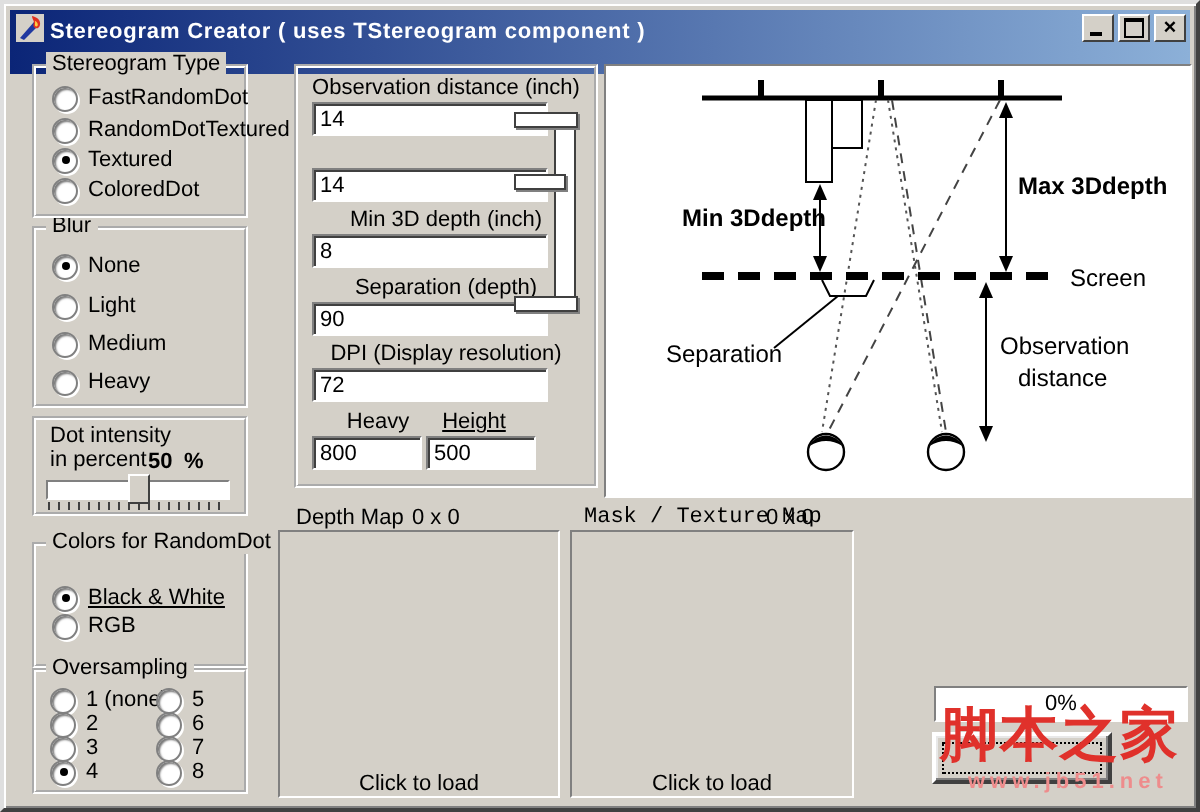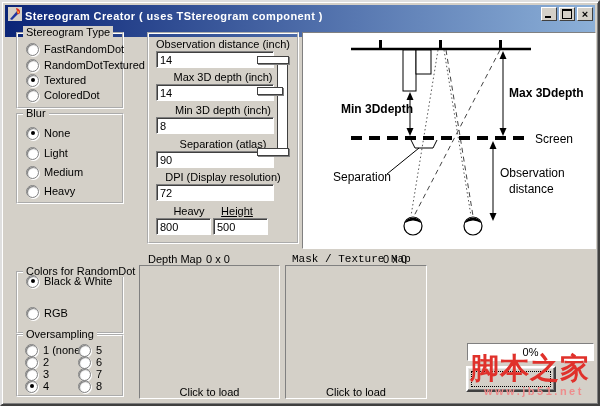--- a/index.html
+++ b/index.html
@@ -128,24 +128,33 @@
           <span class="dot"></span>
         </span>
       <span class="rlabel">Textured</span>
     </div>
     <div class="radio-item" style="top:55px;">
       <span class="radio"></span>
       <span class="rlabel">ColoredDot</span>
     </div>
   </div>
 
+  <div class="panel-etched" style="left:14px;top:206px;width:104px;height:46px;">
+    <span class="di-text" style="left:7px;top:2px;">Dot intensity</span>
+    <span class="di-text" style="left:7px;top:14px;">in percent</span>
+    <span class="di-text" style="left:56px;top:15px;font-weight:bold;">50</span>
+    <span class="di-text" style="left:74px;top:15px;font-weight:bold;">%</span>
+    <div class="track" style="left:5px;top:30px;width:90px;"></div>
+    <div class="thumbH" style="left:46px;top:27px;"></div>
+    <div class="ticks" style="left:6px;top:41px;width:90px;"></div>
+  </div>
 
   <div class="gb" style="left:14px;top:269px;width:104px;height:59px;">
     <span class="gb-caption">Colors for RandomDot</span>
-    <div class="radio-item on" style="top:2px;">
+    <div class="radio-item on" style="top:20px;text-decoration:underline;">
       <span class="radio">
           <span class="dot"></span>
         </span>
       <span class="rlabel">Black &amp; White</span>
     </div>
     <div class="radio-item" style="top:34px;">
       <span class="radio"></span>
       <span class="rlabel">RGB</span>
     </div>
   </div>
@@ -184,25 +193,24 @@
     </div>
     <div class="radio-item" style="top:44px;left:60px;">
       <span class="radio"></span>
       <span class="rlabel">8</span>
     </div>
   </div>
 
   <div class="panel-etched" style="left:145px;top:30px;width:148px;height:208px;">
     <span class="flabel" style="top:4px;">Observation distance (inch)</span>
     <input class="field" style="left: 7px; top: 17px; width: 113px;" value="14">
-    <span class="flabel" style="top:37px;">Max 3D depth (inch)</span>
     <input class="field" style="left: 7px; top: 50px; width: 113px;" value="14">
     <span class="flabel" style="top:70px;">Min 3D depth (inch)</span>
     <input class="field" style="left: 7px; top: 83px; width: 113px;" value="8">
-    <span class="flabel" style="top:104px;">Separation (atlas)</span>
+    <span class="flabel" style="top:104px;">Separation (depth)</span>
     <input class="field" style="left: 7px; top: 117px; width: 113px;" value="90">
     <span class="flabel" style="top:137px;">DPI (Display resolution)</span>
     <input class="field" style="left: 7px; top: 150px; width: 113px;" value="72">
     <span class="flabel" style="top:171px;left:-34px;width:100%;">Heavy</span>
     <span class="flabel" style="top:171px;left:14px;width:100%;text-decoration:underline;">Height</span>
     <input class="field" style="left: 7px; top: 184px; width: 50px;" value="800">
     <input class="field" style="left: 64px; top: 184px; width: 50px;" value="500">
 
     <div class="vchannel" style="left:128px;top:26px;width:9px;height:93px;"></div>
     <div class="vthumb" style="left:108px;top:22px;width:30px;"></div>

